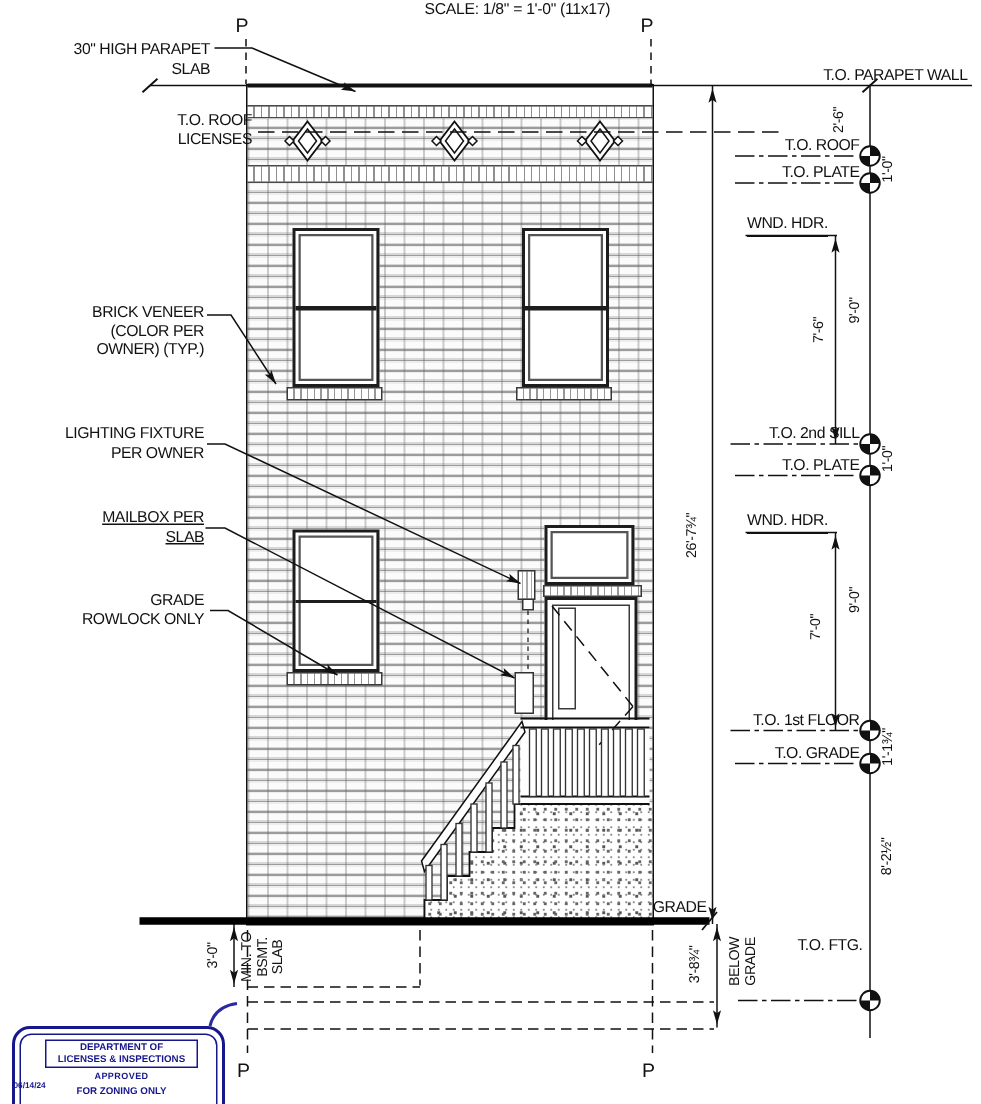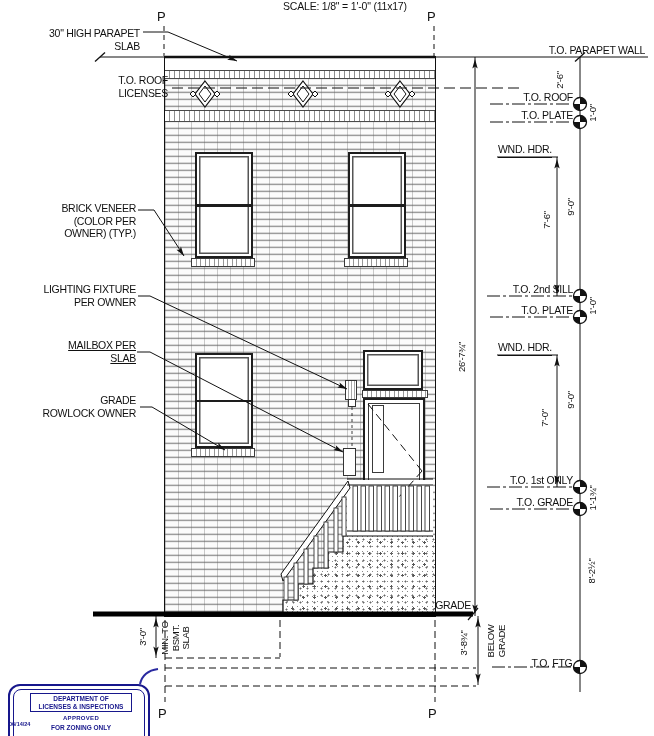--- a/index.html
+++ b/index.html
@@ -294,34 +294,34 @@
   <div class="lbl ra" style="right:518px;top:283px;">
     <div>LIGHTING FIXTURE</div>
     <div>PER OWNER</div>
   </div>
   <div class="lbl ra" style="right:518px;top:339px;text-decoration:underline;">
     <div>MAILBOX PER</div>
     <div>SLAB</div>
   </div>
   <div class="lbl ra" style="right:518px;top:394px;">
     <div>GRADE</div>
-    <div>ROWLOCK OWNER</div>
+    <div>ROWLOCK ONLY</div>
   </div>
 
   <div class="lbl ra" style="right:9px;top:44px;margin-left:20px;">T.O. PARAPET WALL</div>
   <div class="lbl ra" style="right:81px;top:91px;">T.O. ROOF</div>
   <div class="lbl ra" style="right:81px;top:109px;">T.O. PLATE</div>
   <div class="lbl underl" style="left:498px;top:143px;">WND. HDR.</div>
   <div class="lbl ra" style="right:81px;top:283px;">T.O. 2nd SILL</div>
   <div class="lbl ra" style="right:81px;top:304px;">T.O. PLATE</div>
   <div class="lbl underl" style="left:498px;top:341px;">WND. HDR.</div>
-  <div class="lbl ra" style="right:81px;top:474px;">T.O. 1st ONLY</div>
+  <div class="lbl ra" style="right:81px;top:474px;">T.O. 1st FLOOR</div>
   <div class="lbl ra" style="right:81px;top:496px;">T.O. GRADE</div>
   <div class="lbl ra" style="right:183px;top:599px;">GRADE</div>
-  <div class="lbl ra" style="right:79px;top:657px;">T.O. FTG.</div>
+  <div class="lbl ra" style="right:79px;top:624px;">T.O. FTG.</div>
 
   <div class="dim" style="left:560px;top:80px;">2'-6"</div>
   <div class="dim" style="left:593px;top:113px;">1'-0"</div>
   <div class="dim" style="left:571px;top:207px;">9'-0"</div>
   <div class="dim" style="left:547px;top:220px;">7'-6"</div>
   <div class="dim" style="left:593px;top:306px;">1'-0"</div>
   <div class="dim" style="left:571px;top:400px;">9'-0"</div>
   <div class="dim" style="left:545px;top:418px;">7'-0"</div>
   <div class="dim" style="left:593px;top:498px;">1'-1¾"</div>
   <div class="dim" style="left:592px;top:571px;">8'-2½"</div>

